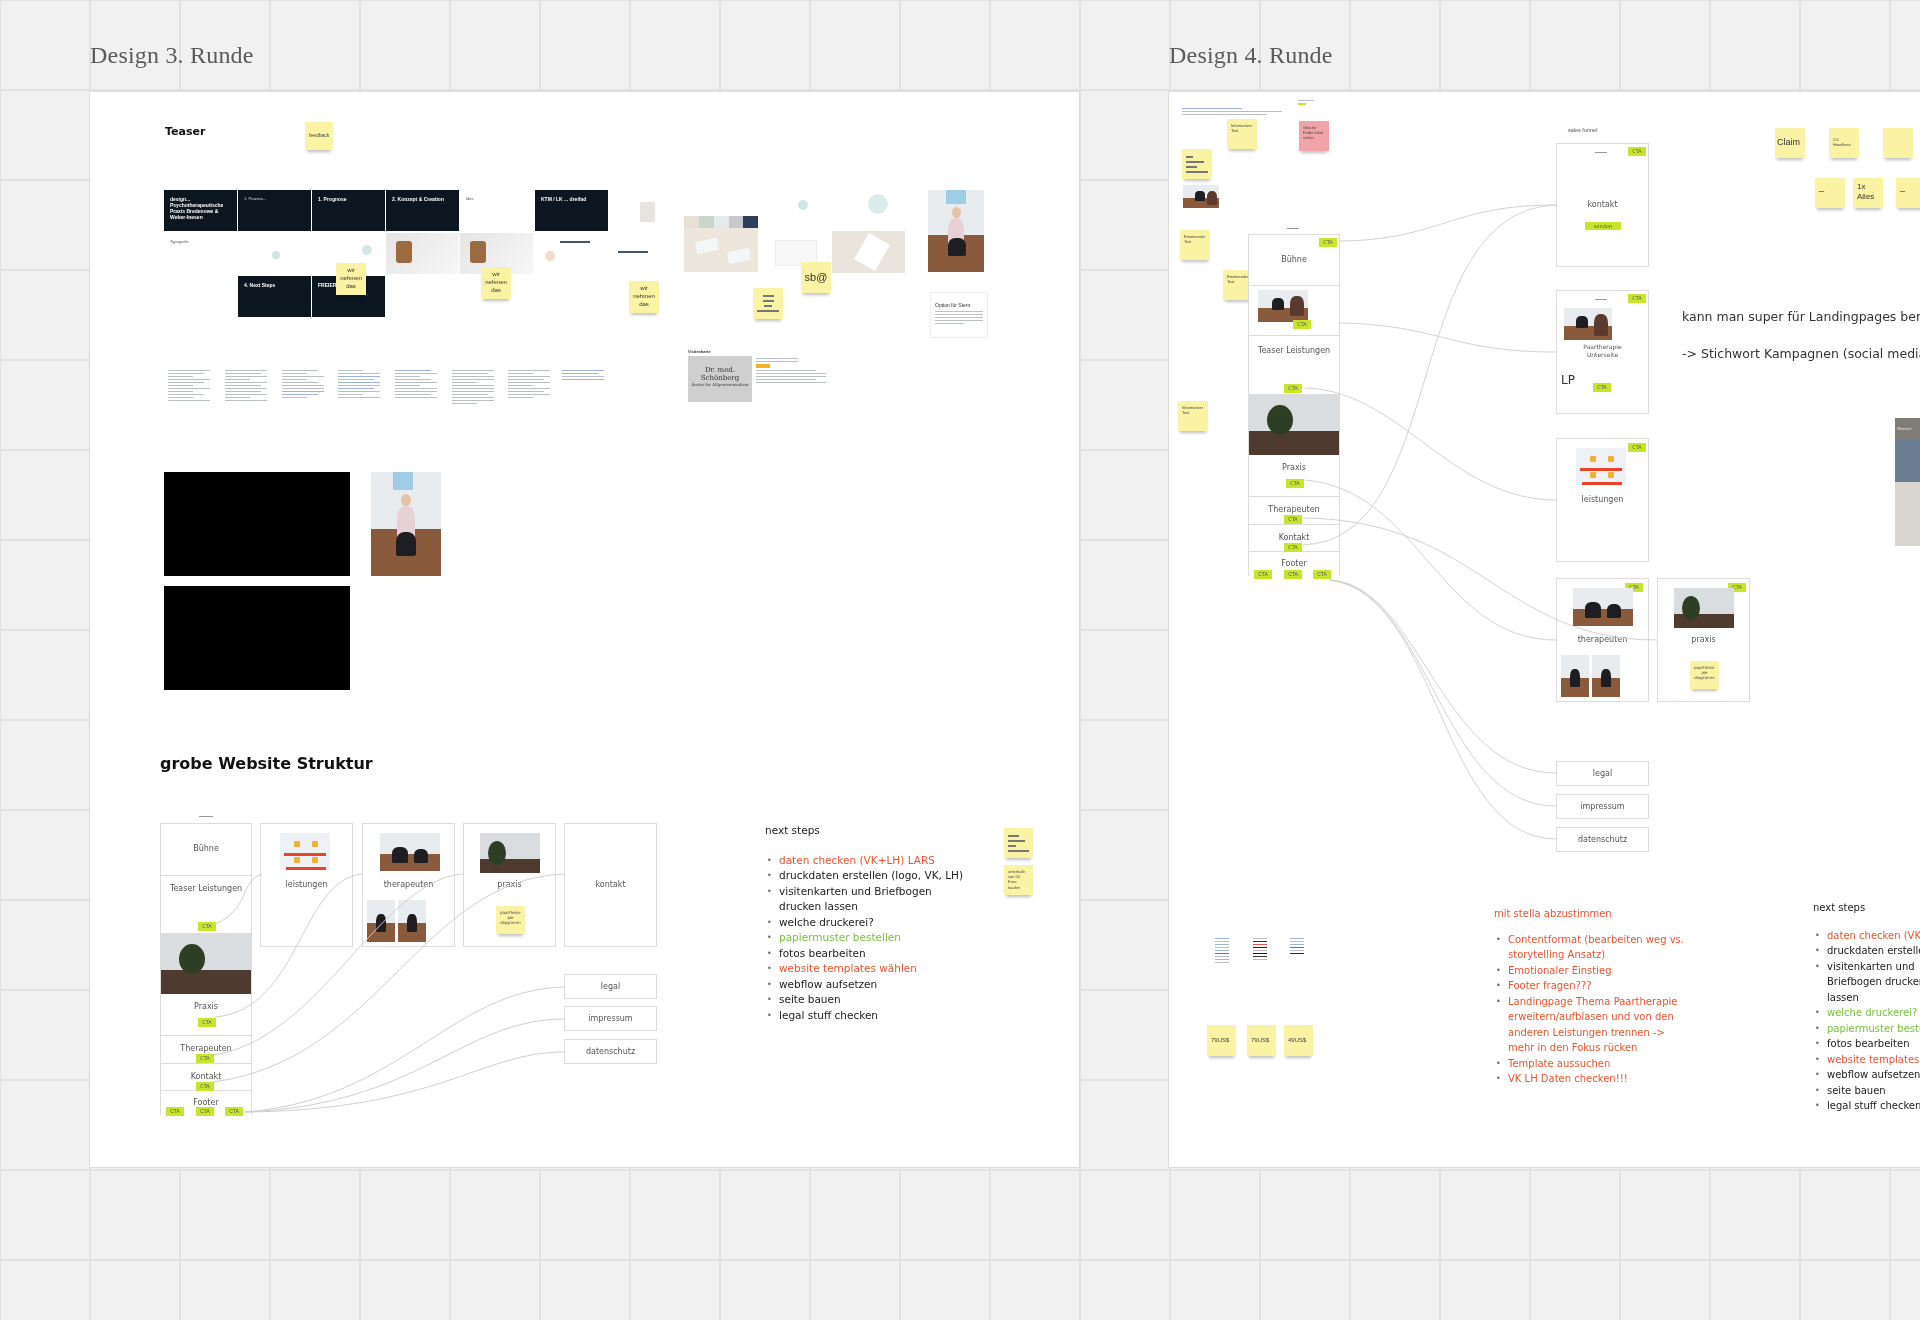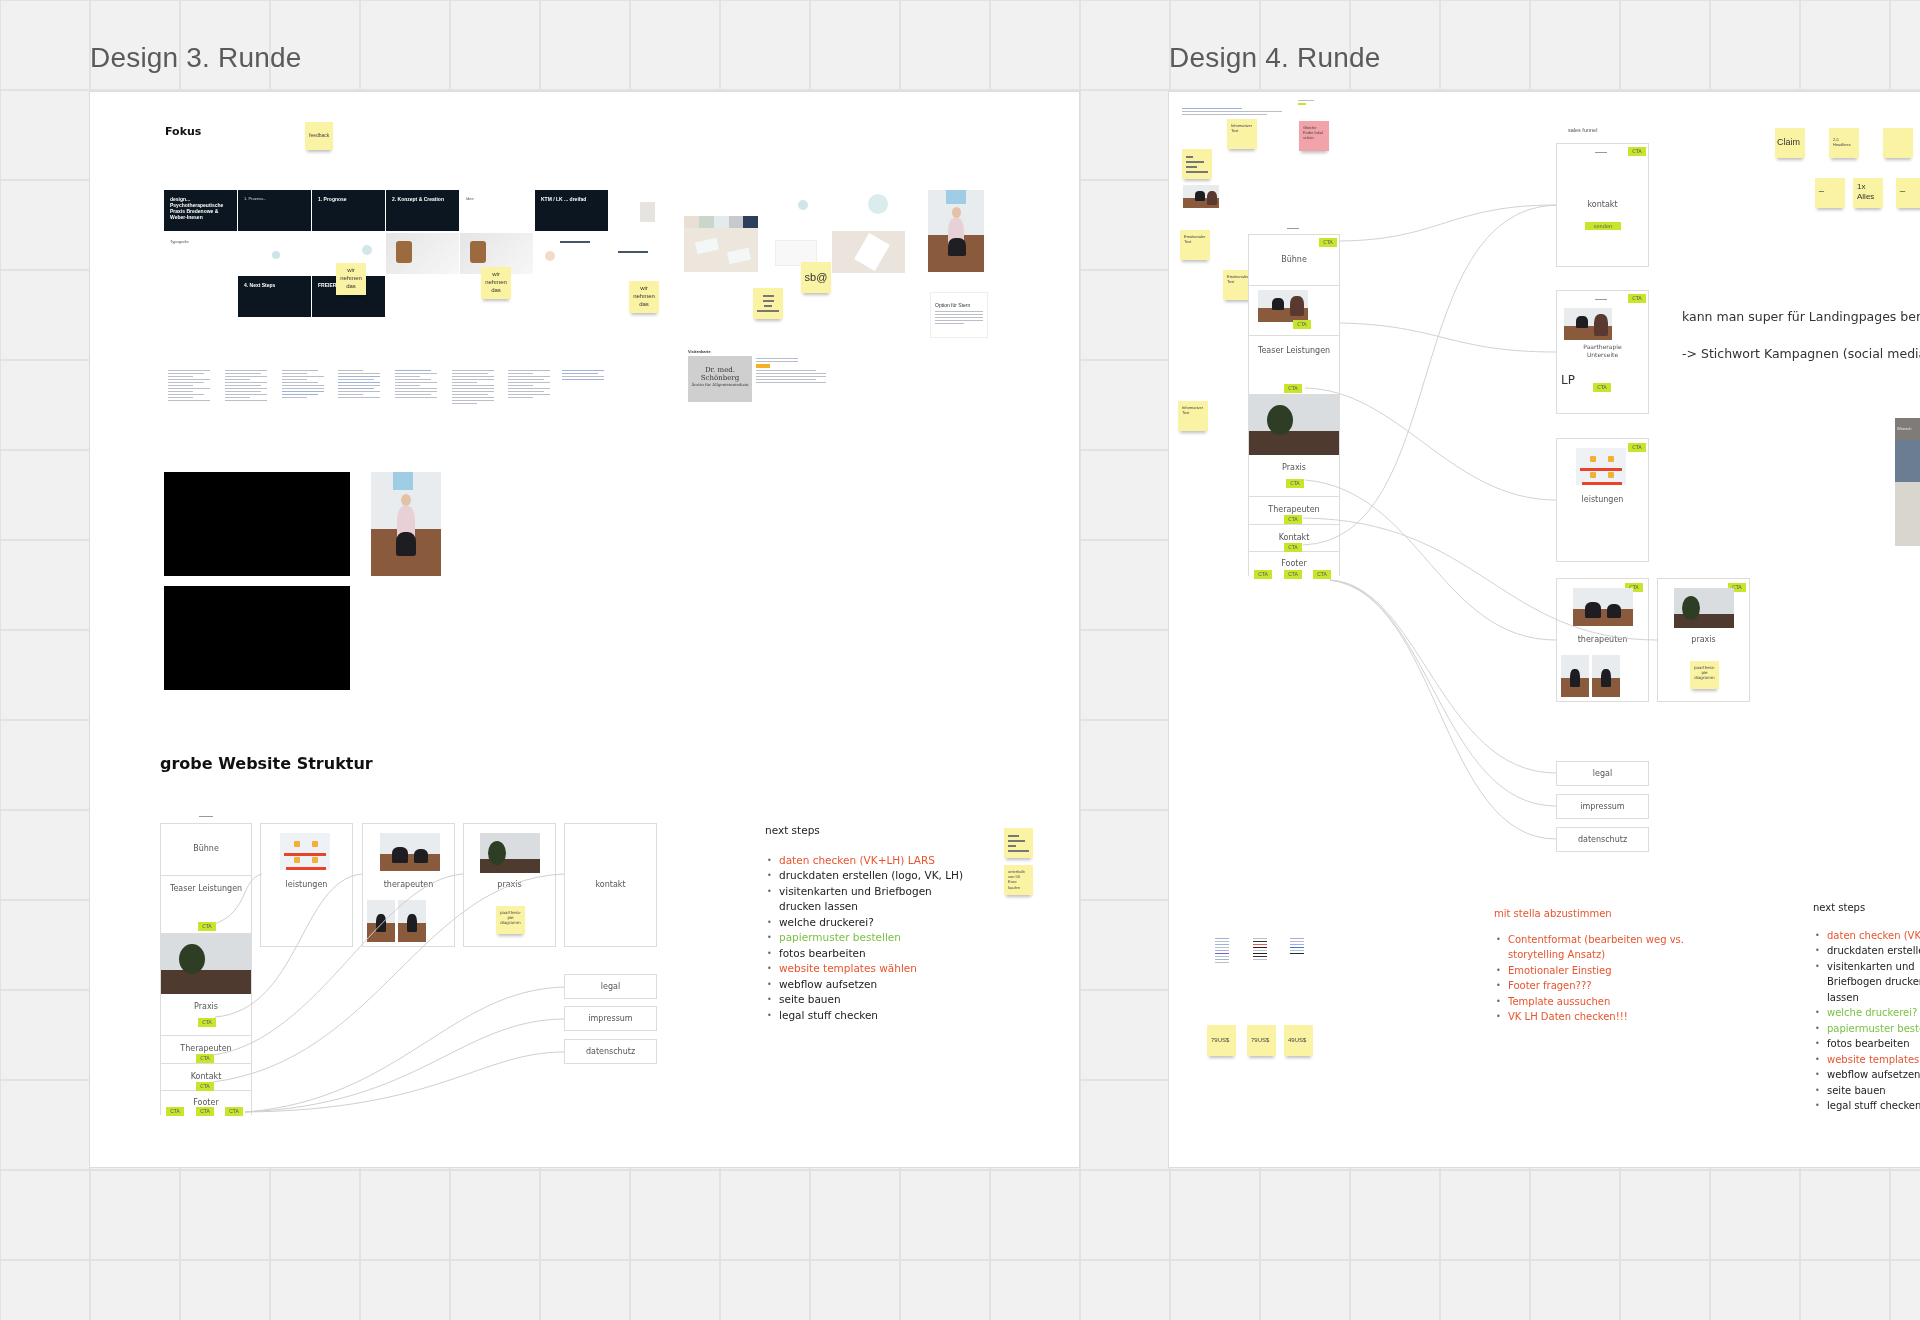--- a/index.html
+++ b/index.html
@@ -8,21 +8,21 @@
     background-color:#f1f1f1;
     background-image:
       linear-gradient(to right, #e2e2e2 0, #e2e2e2 2px, transparent 2px),
       linear-gradient(to bottom, #e2e2e2 0, #e2e2e2 2px, transparent 2px);
     background-size:90px 90px;
     background-position:-1px -1px;
     font-family:"Liberation Sans", "DejaVu Sans", sans-serif;
     color:#222;
   }
   .abs { position:absolute; }
-  .frame-title { position:absolute; font-family:Liberation Sans, sans-serif; font-size:28px; color:#5a5a5a; letter-spacing:0.2px; }
+  .frame-title { position:absolute; font-family:Liberation Serif, serif; font-size:24px; color:#5a5a5a; letter-spacing:0.2px; }
   .frame { position:absolute; background:#fff; box-shadow:0 0 0 1px #dcdcdc; }
   .sticky { position:absolute; background:#fbf3a4; box-shadow:0 4px 3px -2px rgba(0,0,0,0.25); font-size:6px; color:#444; padding:4px; box-sizing:border-box; line-height:1.3; overflow:hidden; }
   .sticky.pink { background:#f2a3aa; }
   .sticky.big { font-size:11px; color:#333; }
   .sticky .bars div { height:2px; background:#777; margin:3px 0; }
   .slide { position:absolute; background:#0b1620; color:#dde; font-size:4px; padding:6px; box-sizing:border-box; overflow:hidden; }
   .slide.white { background:#fff; color:#555; }
   .slide .big { font-size:5px; font-weight:bold; color:#fff; }
   .thumb { position:absolute; background:#fff; overflow:hidden; }
   .doc-page { position:absolute; background:#fff; }
@@ -54,21 +54,21 @@
   .hline { position:absolute; height:2px; background:#999; }
 </style>
 </head>
 <body>
 
 <div class="frame-title" style="left:90px; top:42px;">Design 3. Runde</div>
 <div class="frame-title" style="left:1169px; top:42px;">Design 4. Runde</div>
 
 <div class="frame" style="left:90px; top:92px; width:989px; height:1075px;"></div>
 
-<div class="label-h" style="left:165px; top:125px;">Fokus</div>
+<div class="label-h" style="left:165px; top:125px;">Teaser</div>
 <div class="sticky" style="left:305px; top:122px; width:28px; height:28px; font-size:5px; padding-top:10px; text-align:center;"><span>feedback</span></div>
 
 <div class="slide" style="left:164px; top:190px; width:73px; height:41px;">
     <div class="big">design... Psychotherapeutische Praxis Bredenowe &amp; Weber-Inesen</div>
   </div>
 <div class="slide" style="left:238px; top:190px; width:73px; height:41px;">
     <div>1. Prozess...</div>
   </div>
 <div class="slide" style="left:312px; top:190px; width:73px; height:41px;">
     <div class="big">1. Prognose</div>
@@ -544,20 +544,21 @@
 <div class="sticky" style="left:1207px; top:1025px; width:29px; height:31px; font-size:6px; padding-top:12px;">79US$</div>
 <div class="sticky" style="left:1247px; top:1025px; width:29px; height:31px; font-size:6px; padding-top:12px;">79US$</div>
 <div class="sticky" style="left:1284px; top:1025px; width:29px; height:31px; font-size:6px; padding-top:12px;">49US$</div>
 
 <div class="list red" style="left:1494px; top:906px; font-size:10px; line-height:15.5px;">
   <div style="margin-bottom:10px;">mit stella abzustimmen</div>
   <ul style="width:200px;">
     <li>Contentformat (bearbeiten weg vs. storytelling Ansatz)</li>
     <li>Emotionaler Einstieg</li>
     <li>Footer fragen???</li>
+    <li>Landingpage Thema Paartherapie erweitern/aufblasen und von den anderen Leistungen trennen -&gt; mehr in den Fokus rücken</li>
     <li>Template aussuchen</li>
     <li>VK LH Daten checken!!!</li>
   </ul>
 </div>
 
 <div class="list" style="left:1813px; top:900px; font-size:10px; white-space:nowrap;">
   <div style="margin-bottom:12px;">next steps</div>
   <ul>
     <li class="red">daten checken (VK+LH) LARS</li>
     <li>druckdaten erstellen (logo, VK, LH)</li>

